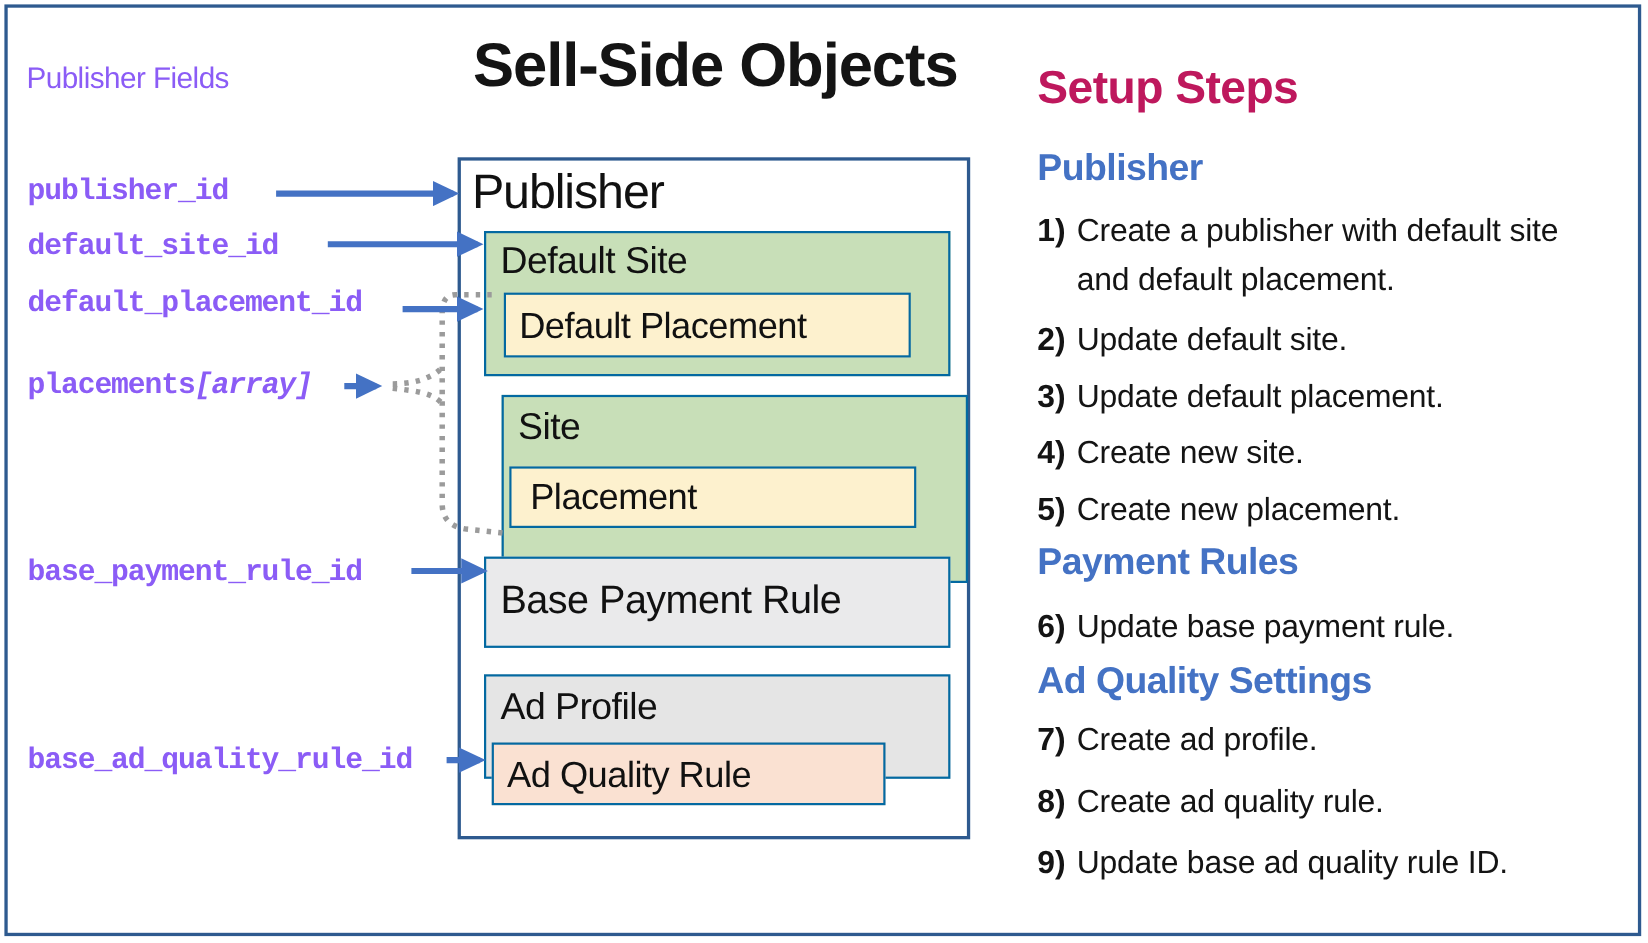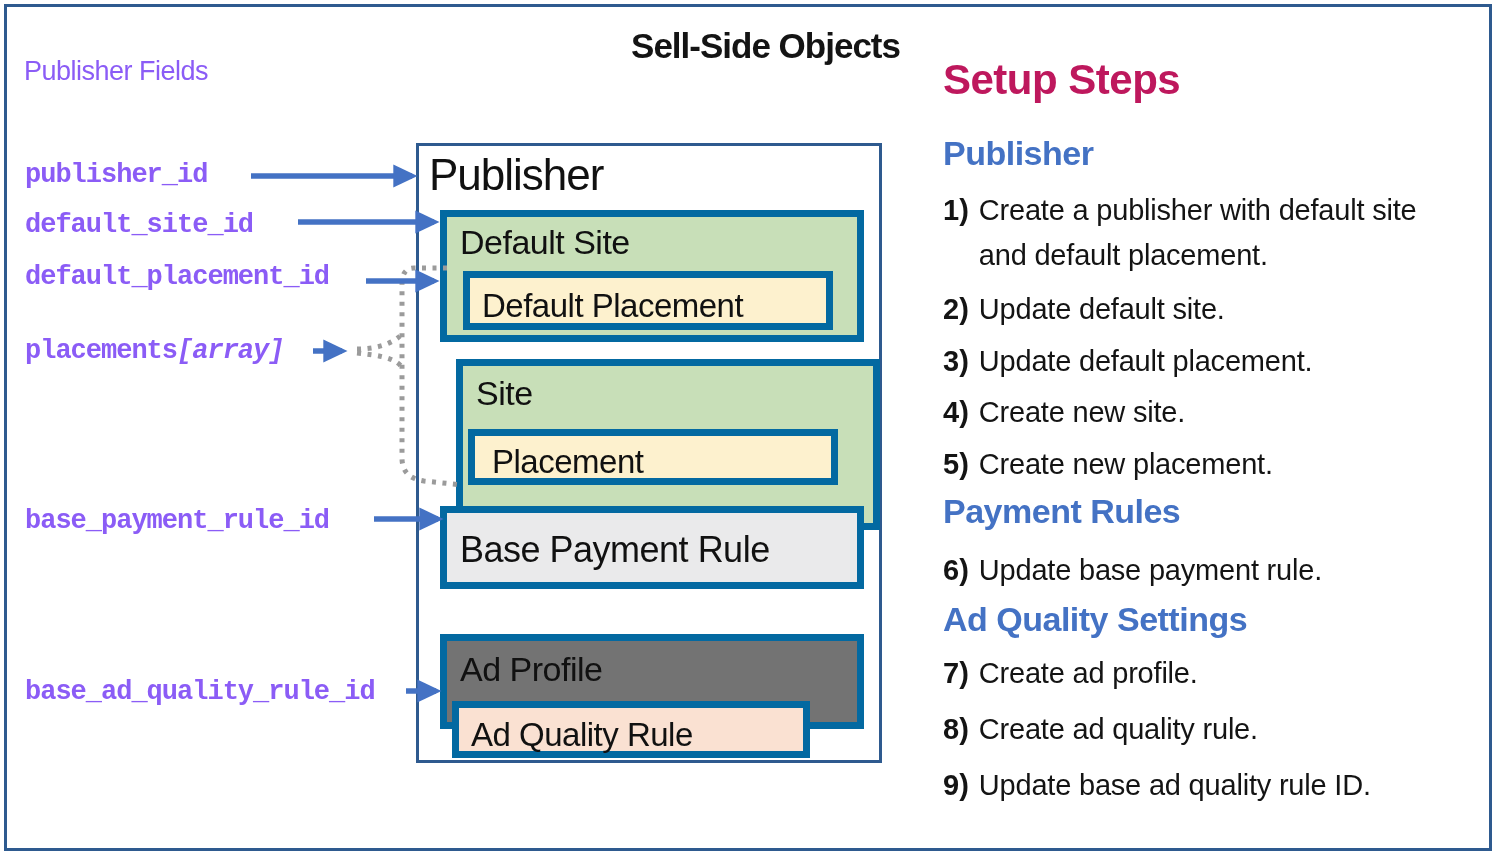--- a/index.html
+++ b/index.html
@@ -20,22 +20,22 @@
   .abs { position: absolute; }
 
   
   .left-title {
     left: 24px; top: 56px;
     font-size: 27px; font-weight: normal; color: #8b5cf6;
     letter-spacing: -0.5px;
   }
   .center-title {
     left: 430px; top: 26px; width: 470px;
-    font-size: 35px; font-weight: bold; color: #141414;
-    text-align: right; letter-spacing: -1px;
+    font-size: 56px; font-weight: bold; color: #141414;
+    text-align: left; letter-spacing: -1px;
   }
   .right-title {
     left: 943px; top: 56px;
     font-size: 42px; font-weight: bold; color: #be185d;
     letter-spacing: -0.5px;
   }
 
   
   .field {
     left: 25px;
@@ -56,37 +56,37 @@
 
   
   .publisher-box {
     left: 416px; top: 143px; width: 466px; height: 620px;
     border: 3px solid #2E5A8F; background: #ffffff;
   }
   .publisher-label {
     left: 10px; top: 4px;
     font-size: 44px; color: #111; letter-spacing: -1px;
   }
-  .obj-box { position: absolute; border: 7px solid #0369a1; }
+  .obj-box { position: absolute; border: 2px solid #0369a1; }
   .obj-label { position: absolute; color: #111; font-size: 34px; letter-spacing: -0.5px; white-space: nowrap; }
 
   .box-default-site { left: 21px; top: 64px; width: 424px; height: 132px; background: #C8DFB8; }
   .box-default-site > .obj-label { left: 13px; top: 6px; }
   .box-default-placement { left: 16px; top: 54px; width: 370px; height: 59px; background: #FDF1CE; }
   .box-default-placement > .obj-label { left: 12px; top: 9px; font-size: 33px; }
 
   .box-site { left: 21px; top: 213px; width: 424px; height: 171px; background: #C8DFB8; margin-left: 16px; }
   .box-site > .obj-label { left: 13px; top: 8px; }
   .box-placement { left: 5px; top: 63px; width: 370px; height: 56px; background: #FDF1CE; }
   .box-placement > .obj-label { left: 17px; top: 7px; font-size: 33px; }
 
   .box-base-payment-rule { left: 21px; top: 360px; width: 424px; height: 83px; background: #EAEAEB; }
   .box-base-payment-rule > .obj-label { left: 13px; top: 16px; font-size: 36px; }
 
-  .box-ad-profile { left: 21px; top: 467px; width: 424px; height: 95px; background: #737373; margin-top: 21px; }
+  .box-ad-profile { left: 21px; top: 467px; width: 424px; height: 95px; background: #e5e5e5; }
   .box-ad-profile > .obj-label { left: 13px; top: 9px; }
   .box-ad-quality-rule { left: 5px; top: 60px; width: 358px; height: 57px; background: #FAE1D2; }
   .box-ad-quality-rule > .obj-label { left: 12px; top: 8px; font-size: 33px; }
 
   
   .section-heading {
     left: 943px;
     font-size: 34px; font-weight: bold; color: #4472C4;
     letter-spacing: -0.5px; white-space: nowrap;
   }

